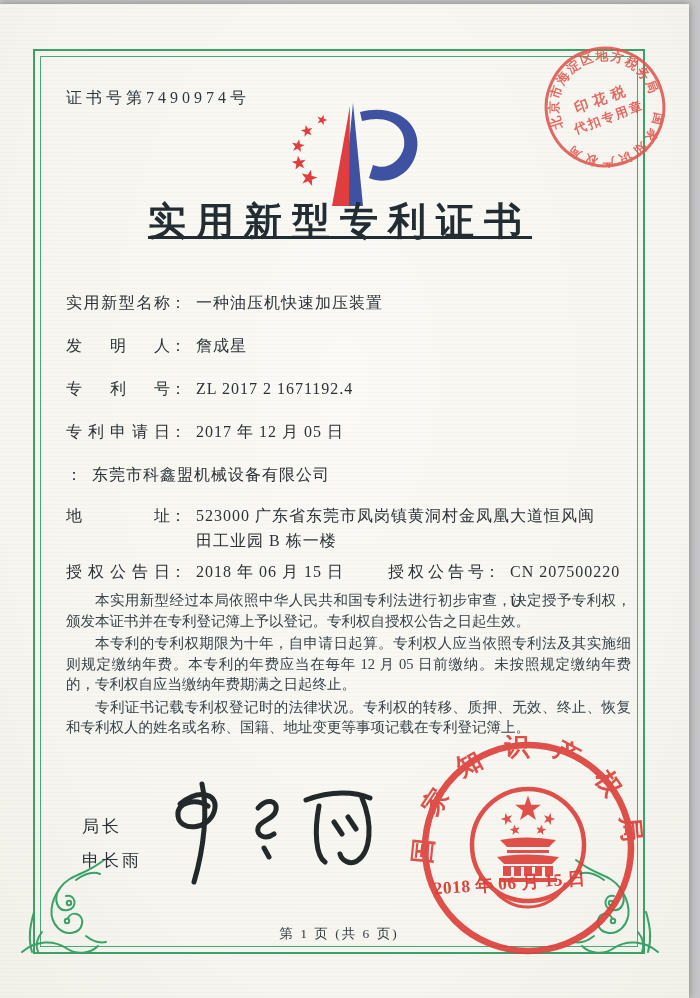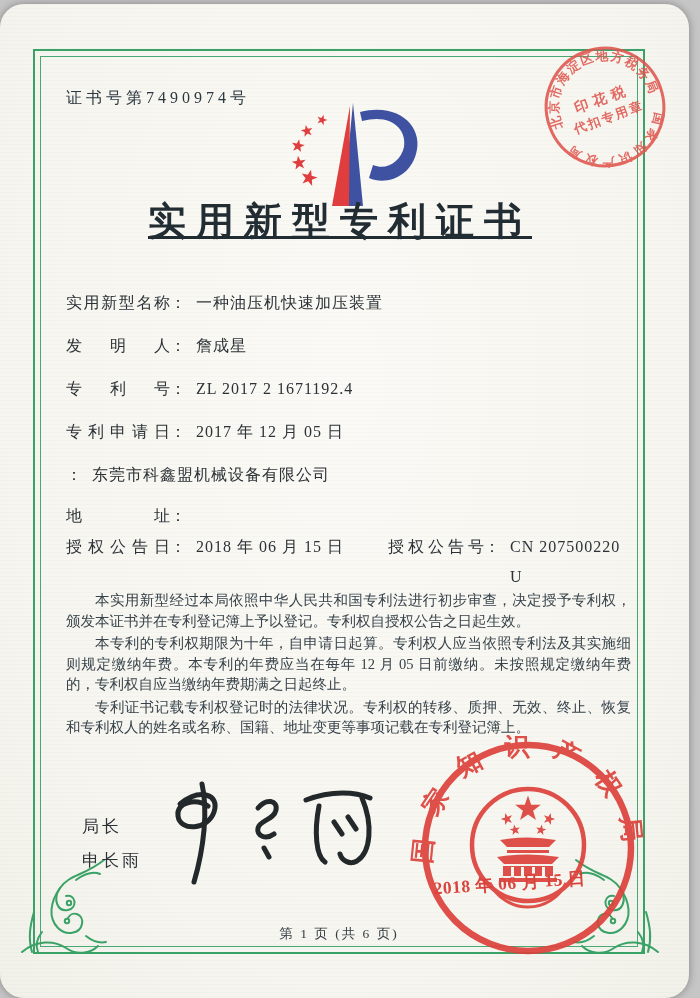--- a/index.html
+++ b/index.html
@@ -6,21 +6,20 @@
   body{
     width:700px;height:998px;background:#c6c6c6;position:relative;overflow:hidden;
     font-family:"Liberation Serif","DejaVu Serif",serif;
   }
   .paper{
     position:absolute;left:0;top:4px;right:11px;bottom:0;
     background:
       repeating-linear-gradient(180deg, rgba(110,160,135,.04) 0 1px, rgba(0,0,0,0) 1px 4px),
       radial-gradient(ellipse at 50% 38%, #fbfaf6 0%, #f6f5ef 70%, #f1f0e9 100%);
     box-shadow:0 0 8px rgba(0,0,0,.35);
-    border-radius:24px;
   }
   .frame-outer{
     position:absolute;left:33px;top:45px;width:612px;height:905px;
     border:2.5px solid #3aa266;box-sizing:border-box;
   }
   .frame-inner{
     position:absolute;left:40px;top:52px;width:598px;height:891px;
     border:1.5px solid #46a873;box-sizing:border-box;
   }
   .cert-no{
@@ -154,20 +153,21 @@
         <span class="fcolon">：</span>
       <span class="fvalue">2017 年 12 月 05 日</span>
     </div>
     <div class="frow">
         <span class="fcolon">：</span>
       <span class="fvalue">东莞市科鑫盟机械设备有限公司</span>
     </div>
     <div class="frow frow-addr">
       <span class="flabel">地址</span>
         <span class="fcolon">：</span>
+      <span class="fvalue">523000 广东省东莞市凤岗镇黄洞村金凤凰大道恒风闽田工业园 B 栋一楼</span>
     </div>
     <div class="frow frow-grant">
       <span class="flabel">授权公告日</span>
         <span class="fcolon">：</span>
       <span class="fvalue">2018 年 06 月 15 日</span>
       <span class="grant-right">
         <span class="flabel">授权公告号</span>
           <span class="fcolon">：</span>
         <span class="fvalue">CN 207500220 U</span>
       </span>

